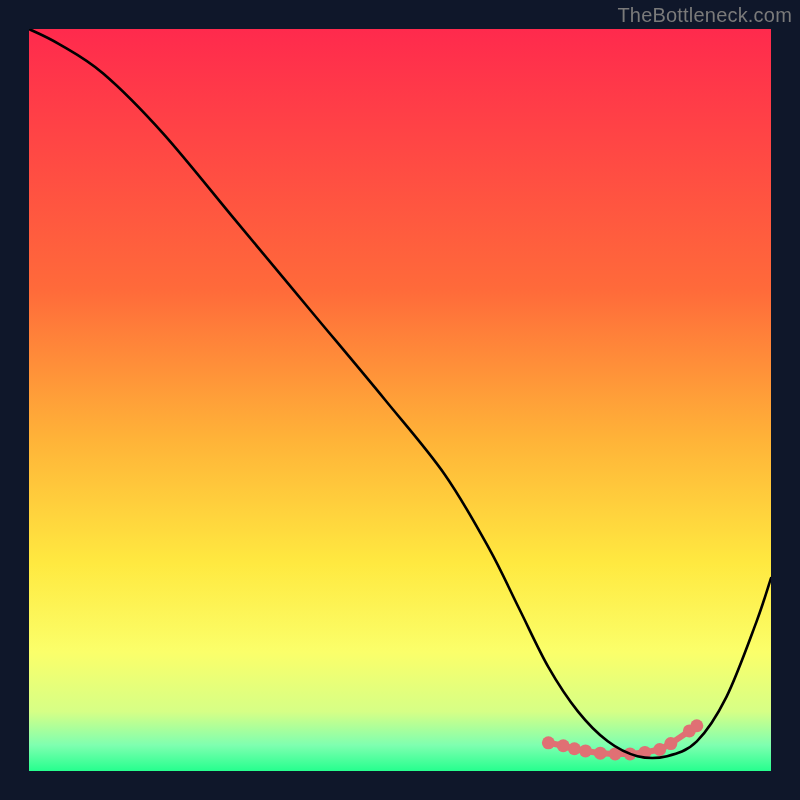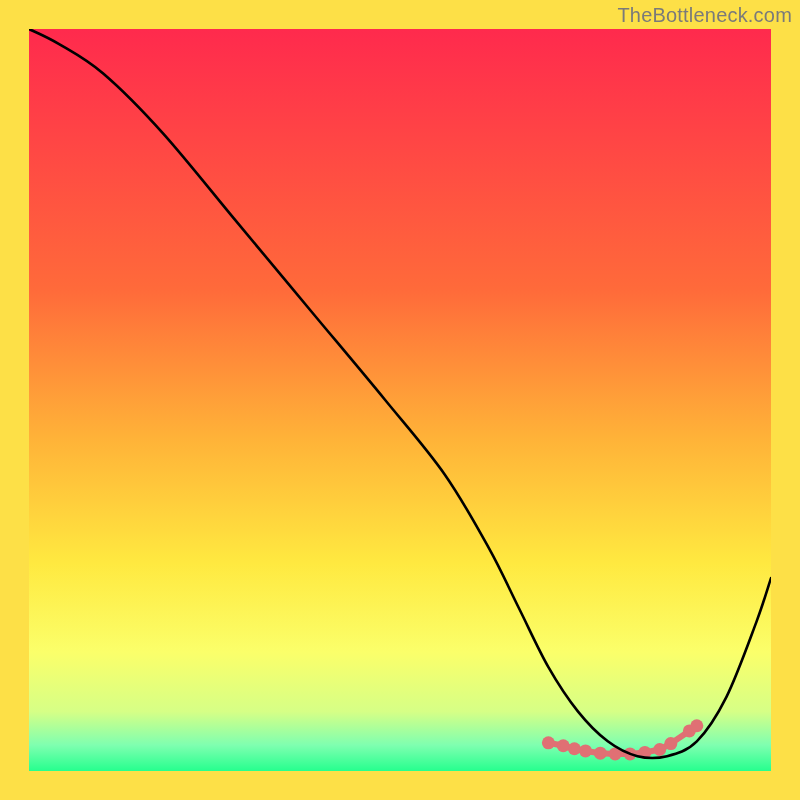--- a/index.html
+++ b/index.html
@@ -10,21 +10,21 @@
     background: #000;
     font-family: Arial, Helvetica, sans-serif;
     overflow: hidden;
   }
   .frame {
     position: absolute;
     left: 0;
     top: 0;
     width: 800px;
     height: 800px;
-    background: #fde047;
+    background: #0f172a;
   }
   .watermark {
     position: absolute;
     top: 4px;
     right: 8px;
     color: #7a7a7a;
     font-size: 20px;
     font-weight: 500;
     letter-spacing: 0.2px;
   }

